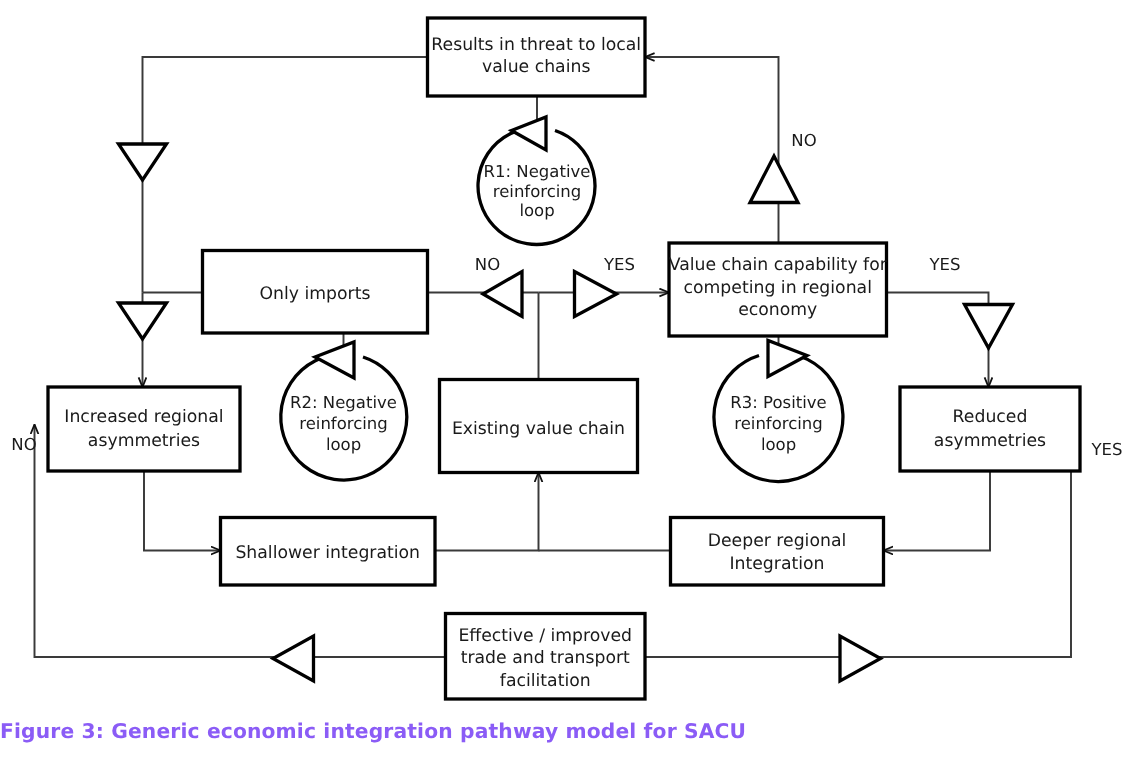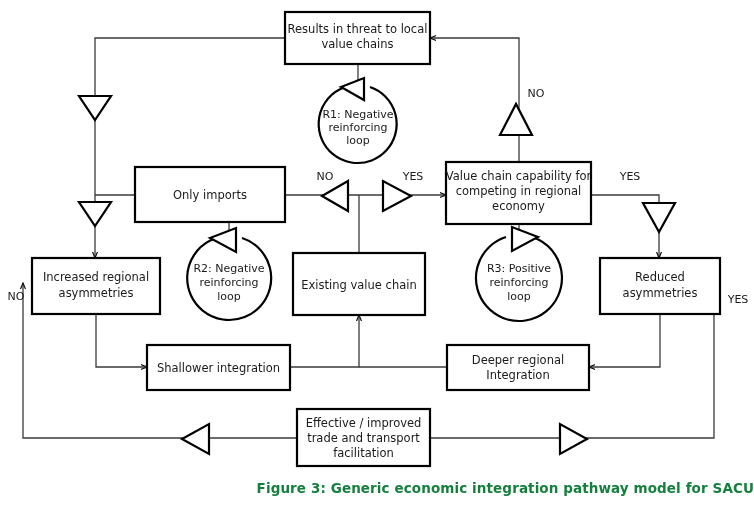--- a/index.html
+++ b/index.html
@@ -6,23 +6,23 @@
   body{width:754px;height:513px;font-family:"DejaVu Sans","Liberation Sans",sans-serif;}
   #stage{position:relative;width:754px;height:513px;overflow:hidden;background:#fff;}
   svg#diagram{position:absolute;left:0;top:0;width:754px;height:513px;}
   .boxtext{font-family:"DejaVu Sans","Liberation Sans",sans-serif;font-size:11.5px;fill:#1a1a1a;text-anchor:middle;}
   .looptext{font-family:"DejaVu Sans","Liberation Sans",sans-serif;font-size:11px;fill:#1a1a1a;text-anchor:middle;}
   .edgelabel{font-family:"DejaVu Sans","Liberation Sans",sans-serif;font-size:11px;fill:#1a1a1a;text-anchor:middle;}
   .nodebox{fill:#ffffff;stroke:#000000;stroke-width:2.2;}
   .loopcircle{fill:none;stroke:#000000;stroke-width:2.2;}
   .conn{stroke:#3a3a3a;stroke-width:1.3;fill:none;}
   .tri{fill:#ffffff;stroke:#000000;stroke-width:2.2;stroke-linejoin:miter;}
-  .caption{position:absolute;left:0;top:480px;width:754px;text-align:right;
+  .caption{position:absolute;left:0;top:480px;width:754px;text-align:left;
            font-family:"DejaVu Sans","Liberation Sans",sans-serif;
-           font-size:13.5px;font-weight:bold;color:#15803d;letter-spacing:.1px;}
+           font-size:13.5px;font-weight:bold;color:#8b5cf6;letter-spacing:.1px;}
 </style>
 </head>
 <body>
 
 <div id="stage">
 
   <svg id="diagram" viewBox="0 0 754 513">
 
     <defs>
       <marker id="arrowhead" markerWidth="7" markerHeight="7" refX="6.4" refY="3" orient="auto" markerUnits="userSpaceOnUse">

